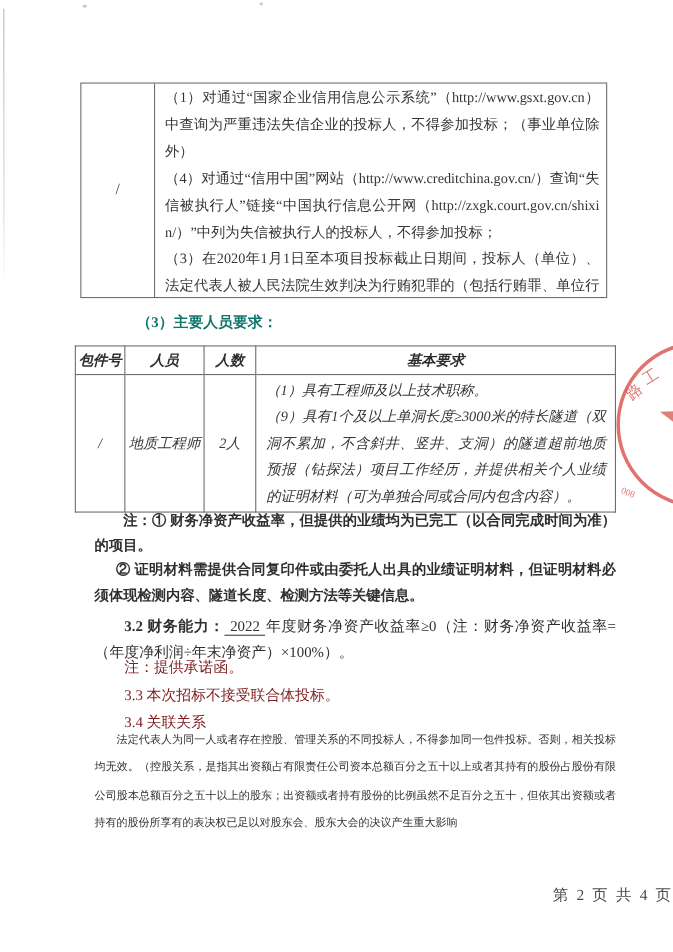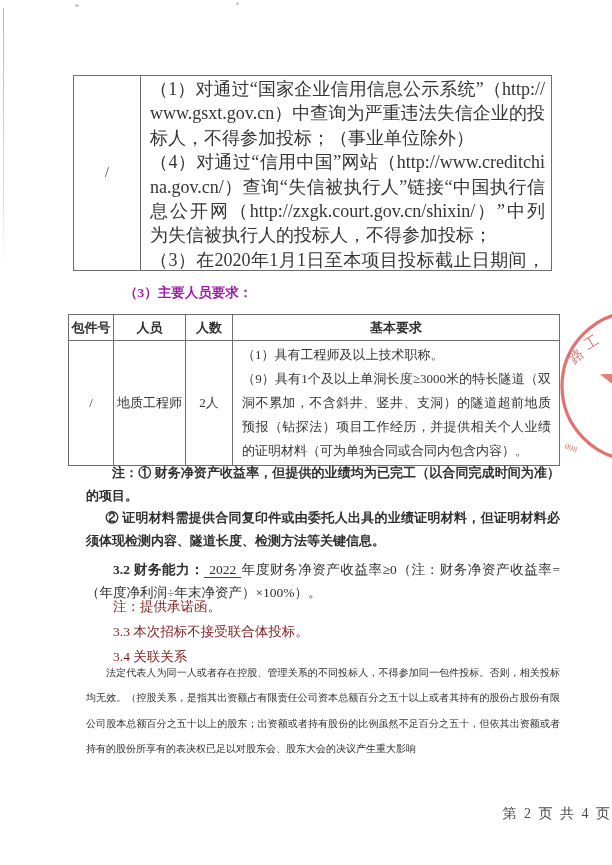--- a/index.html
+++ b/index.html
@@ -23,33 +23,33 @@
   }
   .credit-table .pkg-cell{
     width:67px;border-right:1px solid #6e6e6e;display:flex;
     align-items:center;justify-content:center;font-size:14px;color:#3c3c3c;
     box-sizing:border-box;flex:none;
   }
   .credit-table .req-cell{
     flex:1;padding:1px 6px 0 9px;box-sizing:border-box;overflow:hidden;
   }
   .credit-table .req-cell p{
-    margin:0;font-size:18px;line-height:24.4px;text-align:justify;
+    margin:0;font-size:13px;line-height:24.4px;text-align:justify;
     color:#353535;word-break:break-all;
   }
 
   
   .personnel-heading{
-    position:absolute;left:124px;top:284px;font-size:13.5px;font-weight:bold;color:#a21caf;
+    position:absolute;left:124px;top:284px;font-size:13.5px;font-weight:bold;color:#0f766e;
   }
 
   
   .personnel-table{
     position:absolute;left:68px;top:314px;width:492px;border-collapse:collapse;
-    table-layout:fixed;font-size:13px;color:#353535;
+    table-layout:fixed;font-size:13px;color:#353535;font-style:italic;
   }
   .personnel-table th,.personnel-table td{
     border:1px solid #6e6e6e;box-sizing:border-box;padding:0;
   }
   .personnel-table th{
     font-weight:bold;height:26px;text-align:center;font-size:13px;color:#2e2e2e;
   }
   .personnel-table td{text-align:center;vertical-align:middle;}
   .personnel-table td.req{
     text-align:justify;vertical-align:top;padding:2px 8px 2px 9px;

